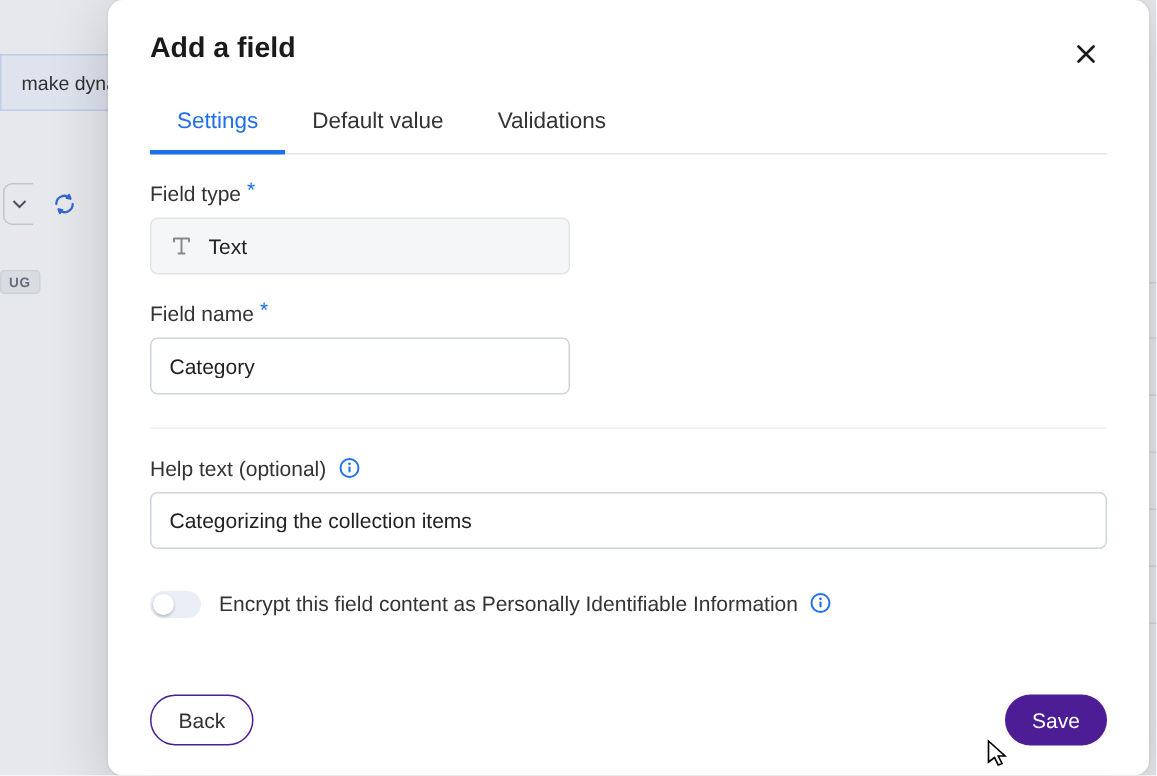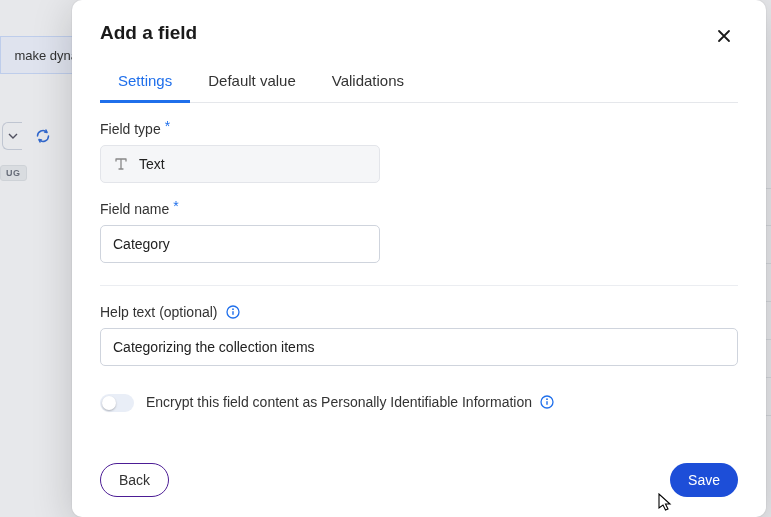--- a/index.html
+++ b/index.html
@@ -4,21 +4,21 @@
 <style>
   * { box-sizing: border-box; margin: 0; padding: 0; font-family: -apple-system, BlinkMacSystemFont, "Segoe UI", Helvetica, Arial, sans-serif; }
   body { width: 771px; height: 517px; overflow: hidden; position: relative; background: #f8f9fb; }
   
   
   .bg { position: absolute; inset: 0; filter: grayscale(10%); }
   .bg-banner { position: absolute; top: 36px; left: 0; width: 82px; height: 38px; background: #eef4ff; border: 1px solid #c9dcff; border-right: none; border-radius: 0; font-size: 13px; color: #333; display: flex; align-items: center; padding-left: 0; justify-content: flex-end; padding-right: 4px; }
   .bg-toolbar { position: absolute; top: 118px; left: 0; width: 70px; height: 36px; display: flex; align-items: center; gap: 10px; padding-left: 2px; }
   .bg-dropbtn { width: 20px; height: 28px; border: 1px solid #ccd3e0; border-right: none; border-radius: 6px 0 0 6px; display:flex; align-items:center; justify-content:center; color:#556; }
   .bg-refresh { width: 22px; height: 22px; display:flex; align-items:center; justify-content:center; color: #2d6fe8; }
-  .bg-tag { position: absolute; top: 165px; left: 0; background: #e9ecef; border:1px solid #dde1e6; color: #6b7280; font-size: 9px; letter-spacing: 0.5px; padding: 2px 5px; border-radius: 3px; font-weight: 600; }
+  .bg-tag { position: absolute; top: 180px; left: 0; background: #e9ecef; border:1px solid #dde1e6; color: #6b7280; font-size: 9px; letter-spacing: 0.5px; padding: 2px 5px; border-radius: 3px; font-weight: 600; }
   .bg-table { position: absolute; right: 0; top: 188px; width: 100px; }
   .bg-row { height: 38px; border-bottom: 1px solid #e1e4ea; display:flex; font-size:13px; color:#222; align-items:center; }
   .bg-cell1 { width: 62px; padding: 0 4px; white-space: nowrap; overflow: hidden; text-overflow: ellipsis; border-right: 1px solid #e1e4ea; height: 100%; display:flex; align-items:center; }
   .bg-cell2 { width: 26px; padding-left: 6px; }
   .bg-header-row .bg-cell1, .bg-header-row .bg-cell2 { color:#555; font-weight:500; }
   .bg-row.bg-header-row { border-top:1px solid #e1e4ea; }
   
   
   .overlay { position: absolute; inset: 0; background: rgba(40,44,52,0.08); }
   .modal { position: absolute; top: 0; left: 72px; right: 5px; bottom: 0; background: #fff; border-radius: 10px; box-shadow: 0 8px 40px rgba(0,0,0,0.18), 0 0 0 1px rgba(0,0,0,0.03); padding: 22px 28px 20px 28px; display: flex; flex-direction: column; }
@@ -44,21 +44,21 @@
   .divider { height:1px; background:#ebedf1; margin: 4px 0 18px 0; }
   
   .toggle-row { display:flex; align-items:flex-start; gap: 12px; margin-top: 18px; }
   .toggle { width: 34px; height: 18px; background: #e9eef7; border-radius: 10px; position: relative; cursor:pointer; }
   .toggle-knob { position:absolute; top:2px; left:2px; width:14px; height:14px; background:#fff; border-radius:50%; box-shadow: 0 1px 2px rgba(0,0,0,0.25); }
   .toggle-label { font-size: 14px; color:#333; display:flex; align-items:center; gap:4px; }
   
   .footer { margin-top: auto; padding-top: 20px; display:flex; justify-content: space-between; align-items:center; }
   .btn { height: 34px; padding: 0 18px; border-radius: 17px; font-size: 14px; font-weight: 500; cursor:pointer; display:inline-flex; align-items:center; border:none; }
   .btn-secondary { background:#fff; border:1px solid #4c1d95; color:#333; }
-  .btn-primary { background:#1d4ed8; color:#fff; }
+  .btn-primary { background:#4c1d95; color:#fff; }
   
   .cursor-img { position:absolute; left: 656px; top: 493px; pointer-events:none; }
   .t-icon-svg { flex-shrink:0; }
 </style>
 </head>
 <body>
 
 <div class="bg">
   <div class="bg-banner">make dyna</div>
   <div class="bg-toolbar">

